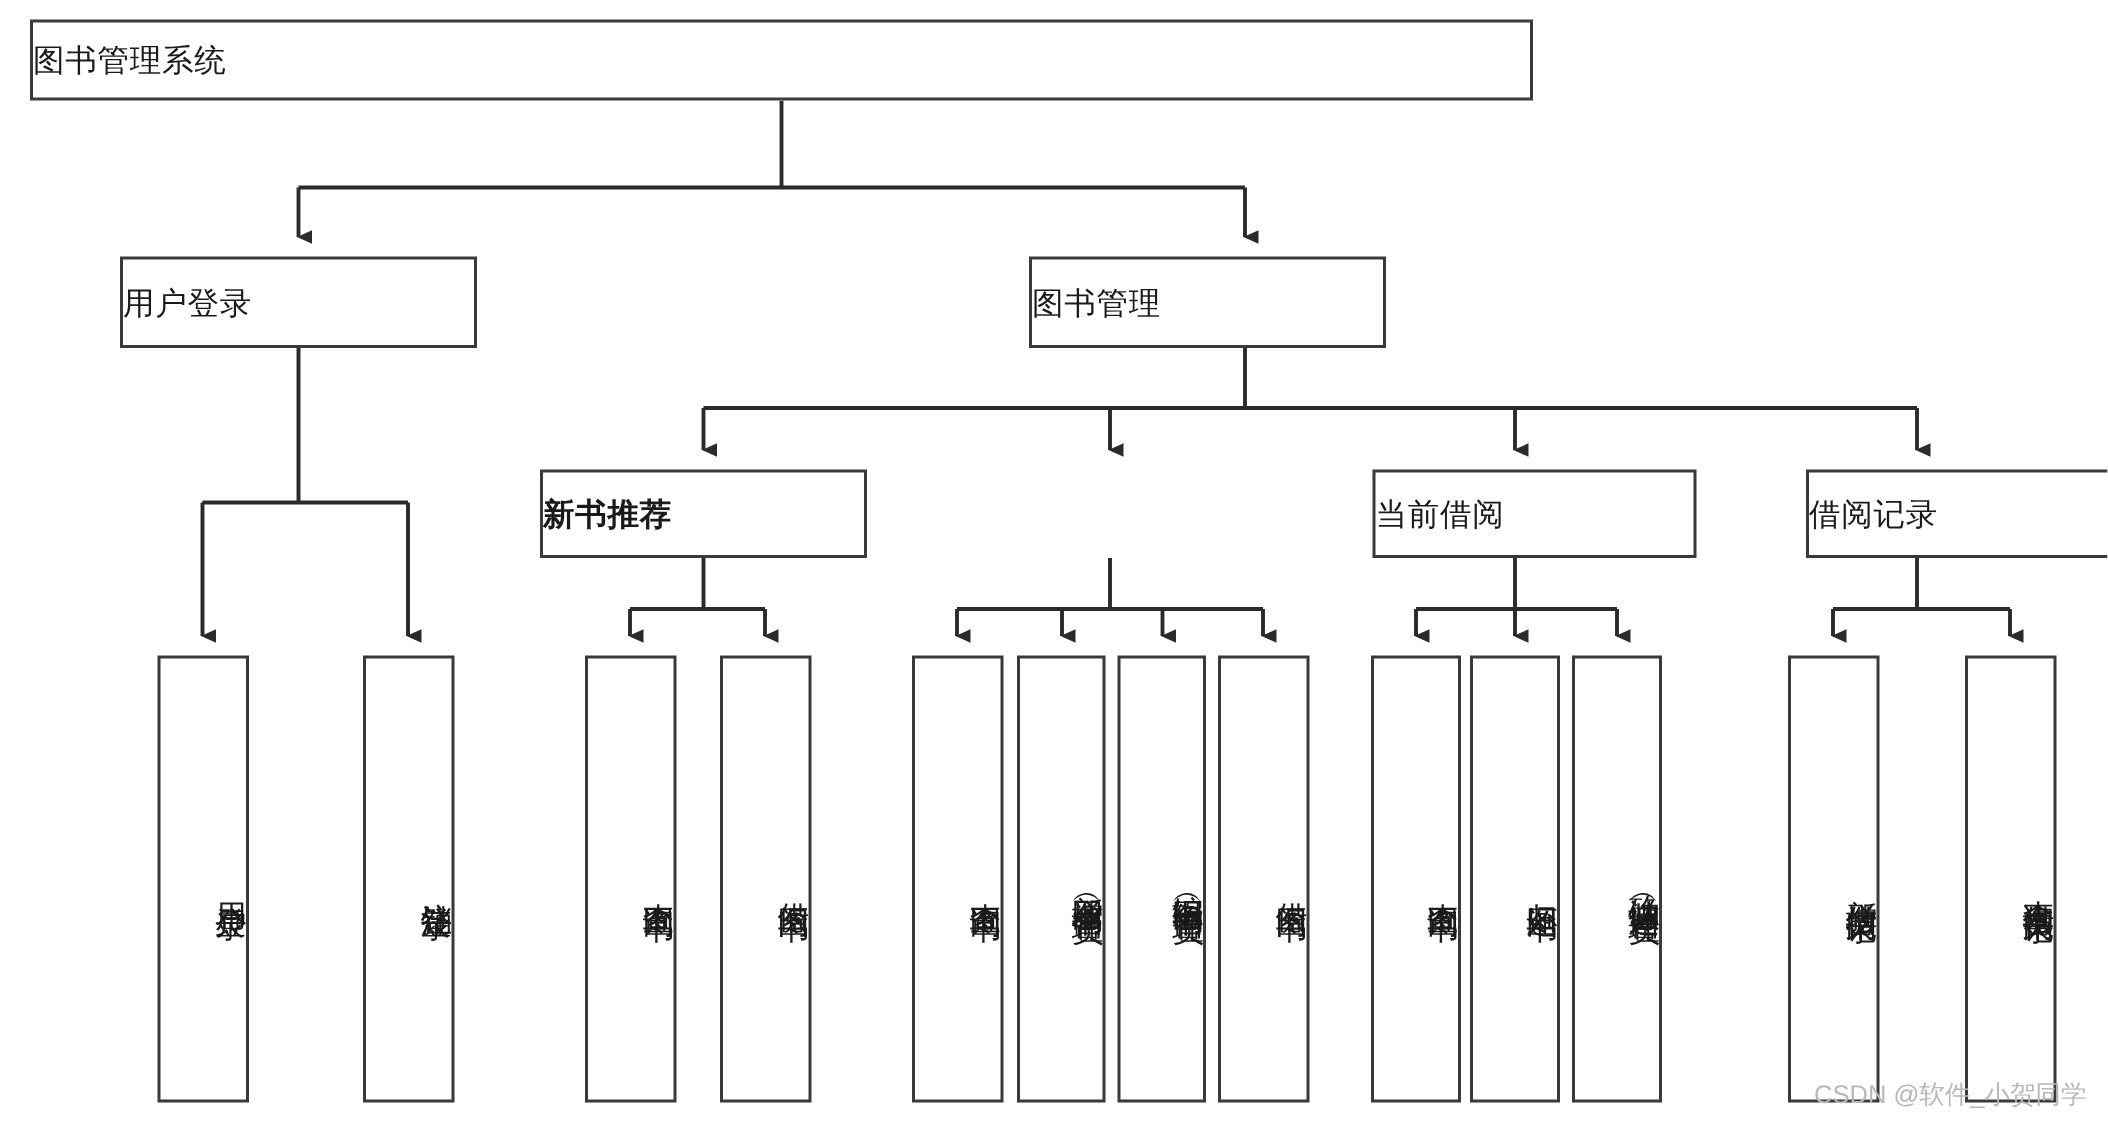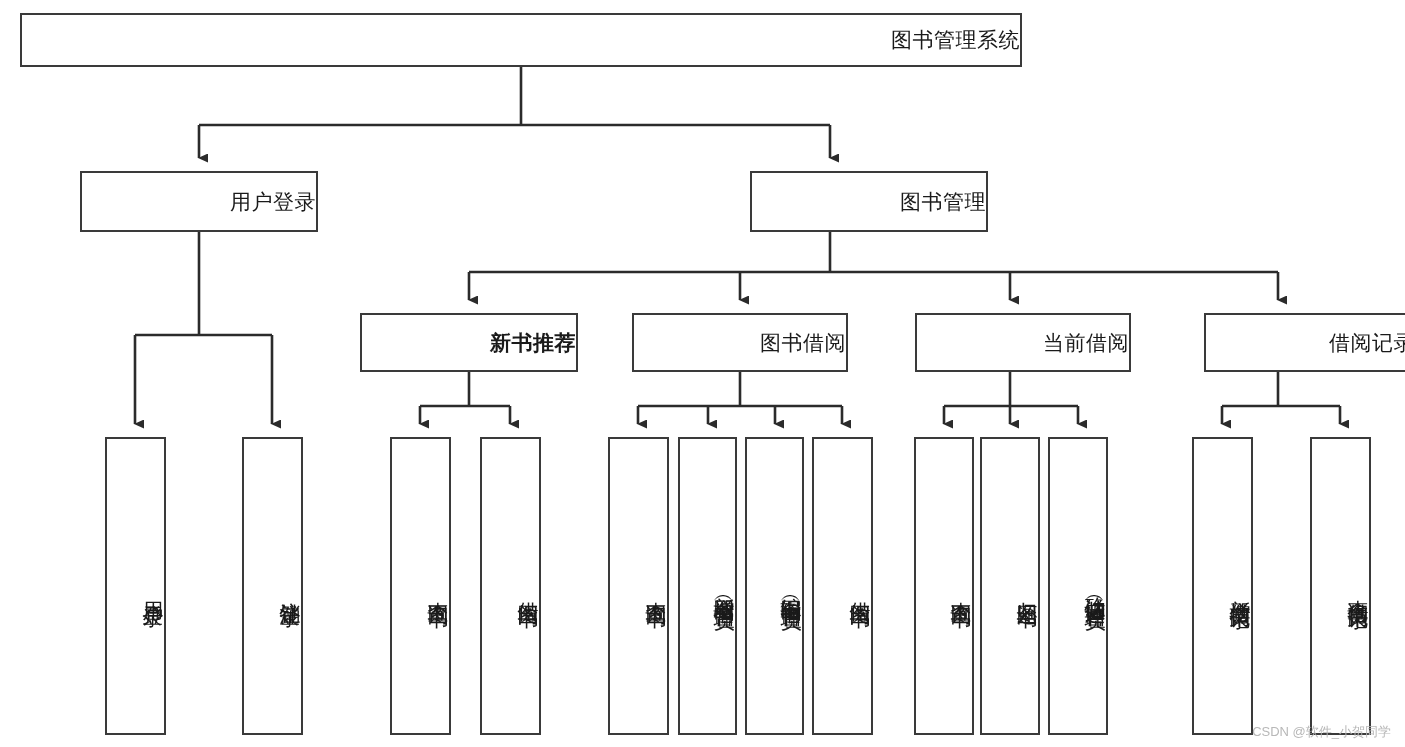--- a/index.html
+++ b/index.html
@@ -26,21 +26,21 @@
     pointer-events: none;
   }
   .node {
     position: absolute;
     box-sizing: border-box;
     border: 2.5px solid #3a3a3a;
     background: #ffffff;
     color: #1a1a1a;
     display: flex;
     align-items: center;
-    justify-content: flex-end;
+    justify-content: flex-start;
     text-align: center;
     z-index: 2;
   }
   .node.h {
     font-size: 21px;
     letter-spacing: 0.5px;
   }
   .node.v {
     font-size: 21px;
     writing-mode: vertical-rl;
@@ -53,21 +53,21 @@
   }
   .node.v .vtext {
     writing-mode: vertical-rl;
     text-orientation: upright;
     display: block;
   }
   #watermark {
     position: absolute;
     right: 14px;
     bottom: 6px;
-    font-size: 13px;
+    font-size: 17px;
     color: #b8b8b8;
     z-index: 3;
     white-space: nowrap;
     font-family: "Liberation Sans", "DejaVu Sans", sans-serif;
   }
 </style>
 </head>
 <body>
 
 <div id="canvas">
@@ -123,29 +123,26 @@
     </g>
   </svg>
 
   <div class="node h" style="left:20px; top:13px; width:1002px; height:54px;">
     <span>图书管理系统</span>
   </div>
 
   <div class="node h" style="left:80px; top:171px; width:238px; height:61px;">
     <span>用户登录</span>
   </div>
-  <div class="node h" style="left:750px; top:171px; width:238px; height:61px;">
+  <div class="node h" style="left:686px; top:171px; width:238px; height:61px;">
     <span>图书管理</span>
   </div>
 
   <div class="node h" style="left:360px; top:313px; width:218px; height:59px;font-weight:bold;">
     <span>新书推荐</span>
-  </div>
-  <div class="node h" style="left:632px; top:313px; width:216px; height:59px;">
-    <span>图书借阅</span>
   </div>
   <div class="node h" style="left:902px; top:313px; width:216px; height:59px;margin-left:13px;">
     <span>当前借阅</span>
   </div>
   <div class="node h" style="left:1172px; top:313px; width:213px; height:59px;margin-left:32px;">
     <span>借阅记录</span>
   </div>
 
   <div class="node v" style="left:105px; top:437px; width:61px; height:298px;">
     <span class="vtext">用户登录</span>

